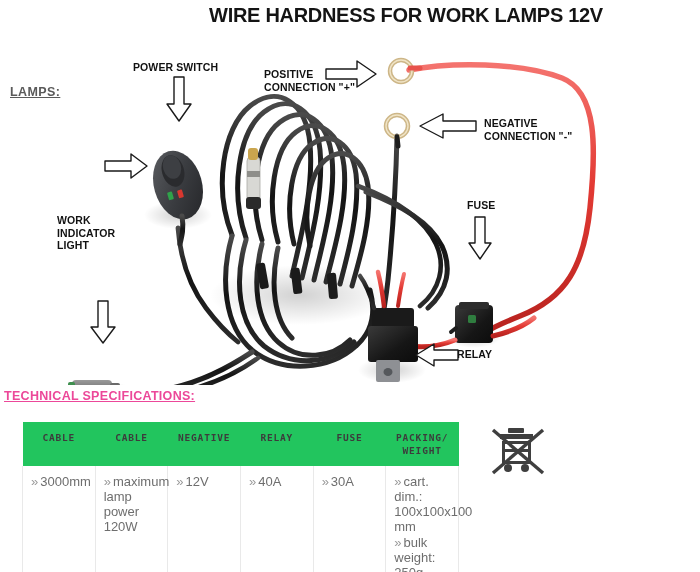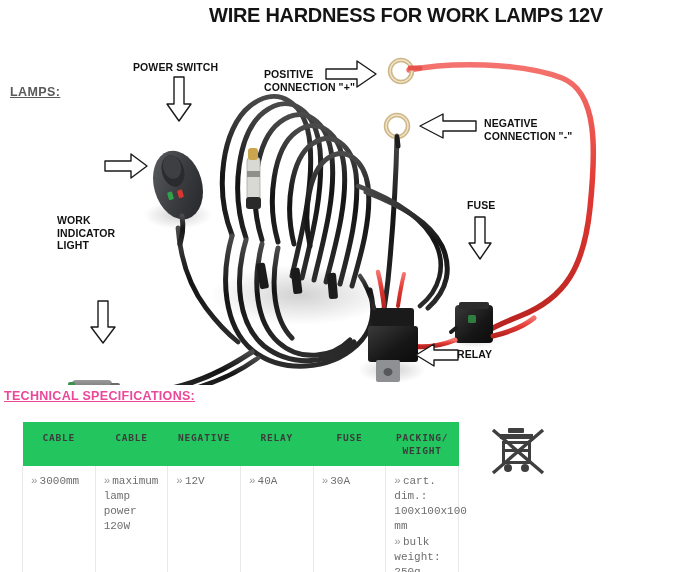--- a/index.html
+++ b/index.html
@@ -117,25 +117,25 @@
     background: #ffffff;
     border-right: 1px solid #e9e9e9;
     border-left: 1px solid #e9e9e9;
     border-bottom: 1px solid #e9e9e9;
     vertical-align: top;
     padding: 8px 7px 8px 8px;
     height: 105px;
   }
   .spec-table td:first-child { border-left: 1px solid #e9e9e9; }
   .cell-item {
-    font-size: 11px;
+    font-size: 13px;
     color: #6e6e6e;
     line-height: 15px;
     margin: 0 0 1px 0;
-    font-family: Liberation Mono, monospace;
+    font-family: Liberation Sans, sans-serif;
   }
   .bullet { color: #9a9a9a; margin-right: 2px; }
 
   .weee {
     position: absolute;
     left: 487px;
     top: 420px;
     width: 62px;
     height: 62px;
   }

